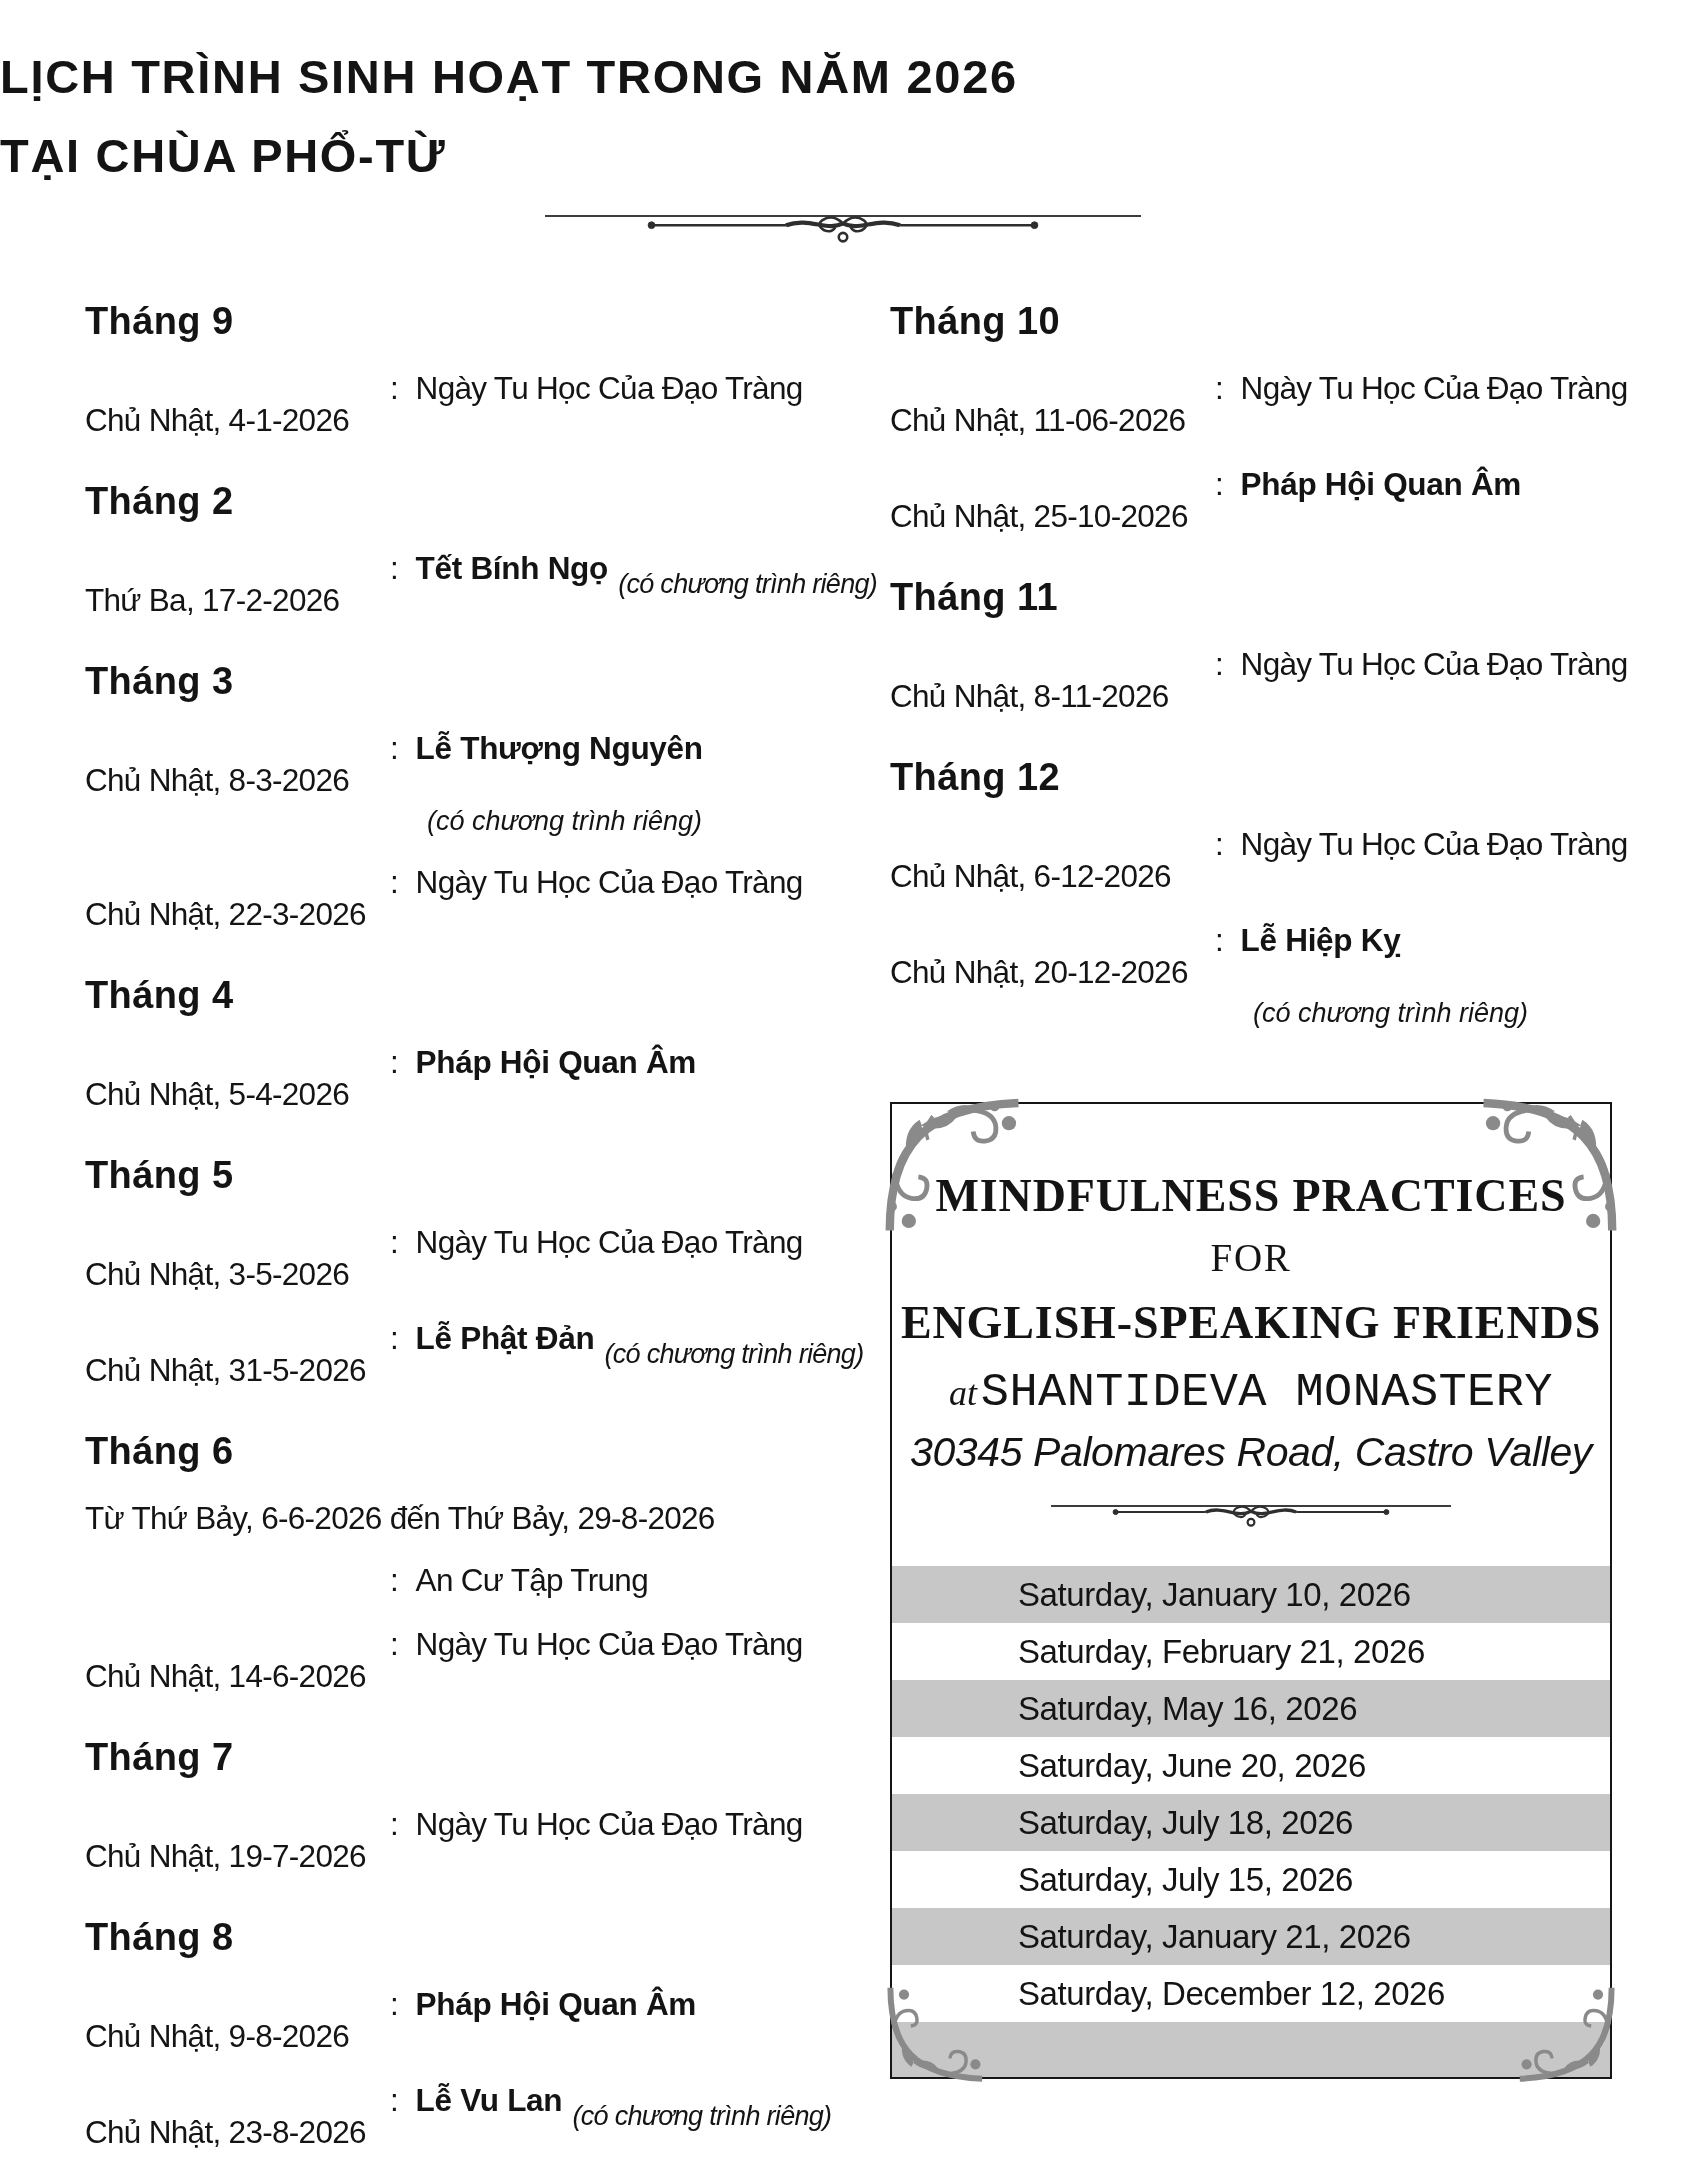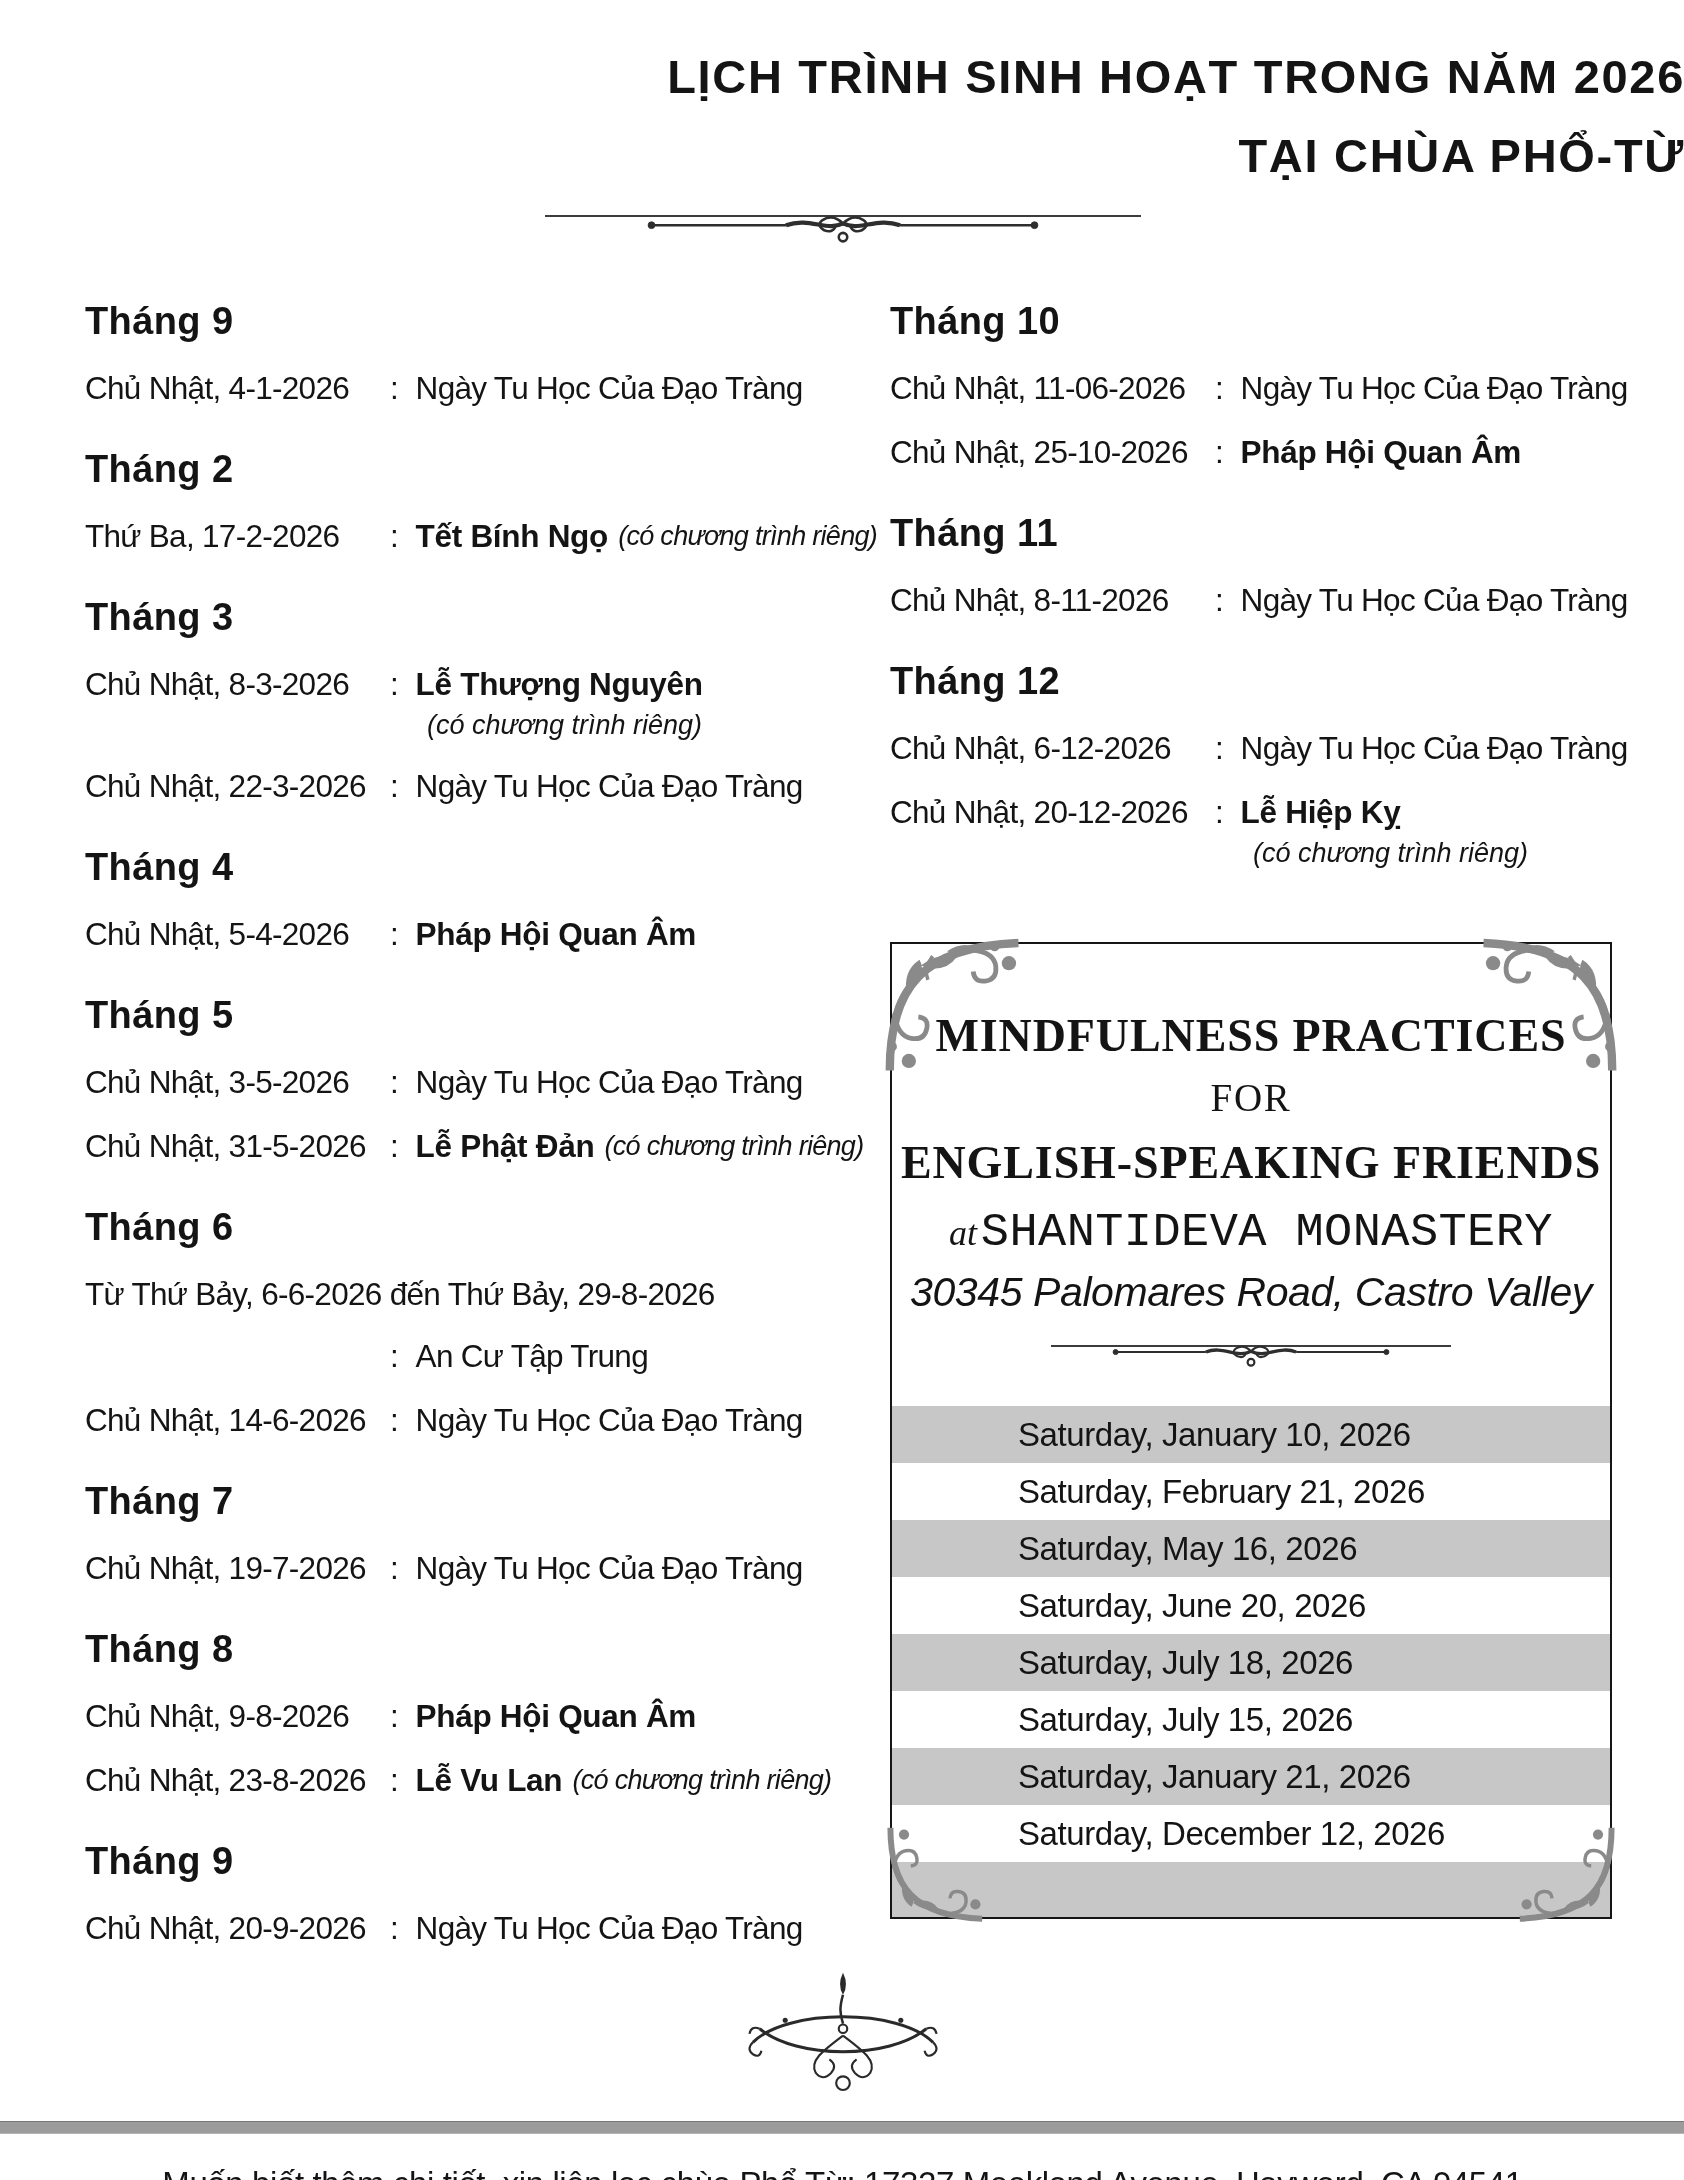--- a/index.html
+++ b/index.html
@@ -2,35 +2,35 @@
 <html style="font-size:13.6px"><head>
 <meta charset="utf-8">
 <style>
   html,body{margin:0;padding:0;background:#e8e8e8;}
   .page{
     width:1685px;height:2181px;background:#ffffff;color:#141414;
     font-family:"Liberation Sans",sans-serif;position:relative;overflow:hidden;
     margin:0 auto;
   }
   
-  .header{text-align:right;padding-top:53px;}
+  .header{text-align:left;padding-top:53px;}
   .title-line{font-weight:bold;font-size:47px;letter-spacing:1.7px;line-height:1.0;}
   .title-line + .title-line{margin-top:32px;}
   .title-divider{width:596px;margin:29px auto 0;position:relative;height:53px;}
   .title-divider .bar{position:absolute;left:0;top:6.8px;width:100%;height:2.6px;background:#3c3c3c;}
   .title-divider svg{position:absolute;left:50%;top:0;transform:translateX(-50%);}
   
   .columns{display:flex;padding:0 72px 0 85px;margin-top:39px;align-items:flex-start;}
   .col-left{width:741px;flex:none;}
   .col-right{width:722px;flex:none;margin-left:64px;}
   .month{margin-top:41px;}
   .month.first{margin-top:0;}
   .m-head{font-size:38px;font-weight:bold;letter-spacing:0.4px;}
   .entry{display:flex;margin-top:27px;font-size:31.5px;letter-spacing:-0.7px;white-space:nowrap;}
-  .e-date{width:305px;flex:none;}
+  .e-date{width:305px;flex:none;margin-top:32px;}
   .col-right .e-date{width:325px;}
   .e-colon{width:25.6px;flex:none;}
   .e-text{}
   .e-text.bold{font-weight:bold;letter-spacing:-0.3px;}
   .e-note{font-style:italic;font-size:27px;margin-left:10.2px;align-self:center;}
   .note-below{margin-left:342px;margin-top:6.8px;font-style:italic;font-size:27px;}
   .entry.cont{margin-left:305px;margin-top:25.6px;}
   
   .mbox{margin-top:73px;border:2.6px solid #151515;position:relative;box-sizing:border-box;}
   .corner{position:absolute;color:#8a8a8a;line-height:0;}

